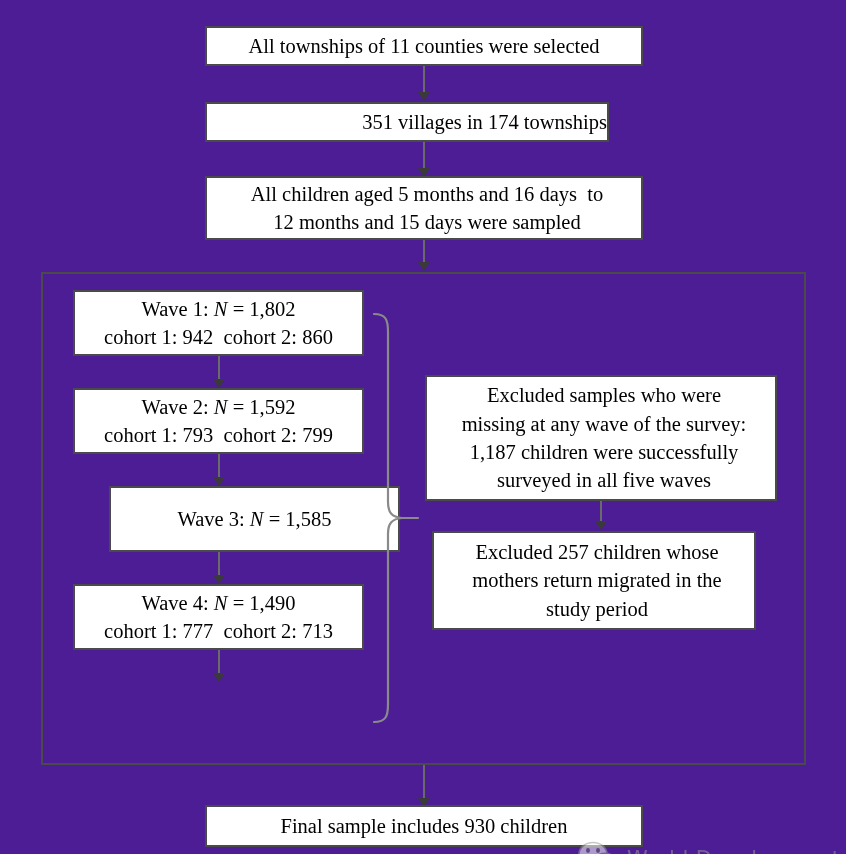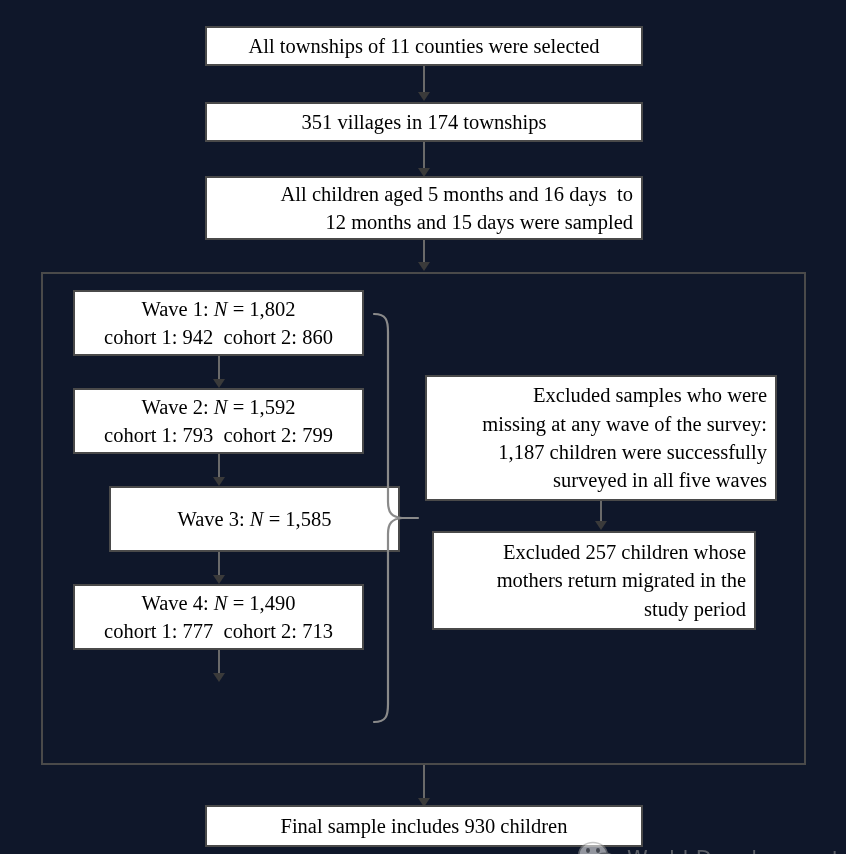--- a/index.html
+++ b/index.html
@@ -9,41 +9,41 @@
     background: #ffffff;
   }
   body {
     font-family: "Liberation Serif", "DejaVu Serif", serif;
     color: #000000;
   }
   #canvas {
     position: relative;
     width: 846px;
     height: 854px;
-    background: #0f172a;
+    background: #4c1d95;
     overflow: hidden;
   }
   .box {
     position: absolute;
     box-sizing: border-box;
     border: 2px solid #4a4a4a;
     background: #ffffff;
     display: flex;
     flex-direction: column;
     justify-content: center;
     font-size: 20.5px;
     line-height: 1.38;
     color: #000;
   }
   .box .ln {
     display: block;
     white-space: pre;
   }
   .center-text { text-align: center; }
-  .left-text   { text-align: right; padding-left: 14px; padding-right: 8px; }
+  .left-text   { text-align: center; padding-left: 14px; padding-right: 8px; }
   .center-text.pad { padding-left: 10px; padding-right: 10px; }
 
   .ital { font-style: italic; }
 
   
   .outer-frame {
     position: absolute;
     box-sizing: border-box;
     border: 2px solid #4a4a4a;
     background: transparent;
@@ -92,21 +92,21 @@
 
 <div id="canvas">
 
   <div class="box center-text" style="left:205px; top:26px; width:438px; height:40px;">
     <span class="ln">All townships of 11 counties were selected</span>
   </div>
 
   <div class="vline" style="left:423px; top:66px; height:26px;"></div>
   <div class="arrowhead" style="left:418px; top:92px;"></div>
 
-  <div class="box center-text" style="left:205px; top:102px; width:438px; height:40px;">
+  <div class="box center-text" style="left:205px; top:102px; width:404px; height:40px;text-align:right;">
     <span class="ln">351 villages in 174 townships</span>
   </div>
 
   <div class="vline" style="left:423px; top:142px; height:26px;"></div>
   <div class="arrowhead" style="left:418px; top:168px;"></div>
 
   <div class="box left-text" style="left:205px; top:176px; width:438px; height:64px;">
     <span class="ln">All children aged 5 months and 16 days  to</span>
     <span class="ln">12 months and 15 days were sampled</span>
   </div>

